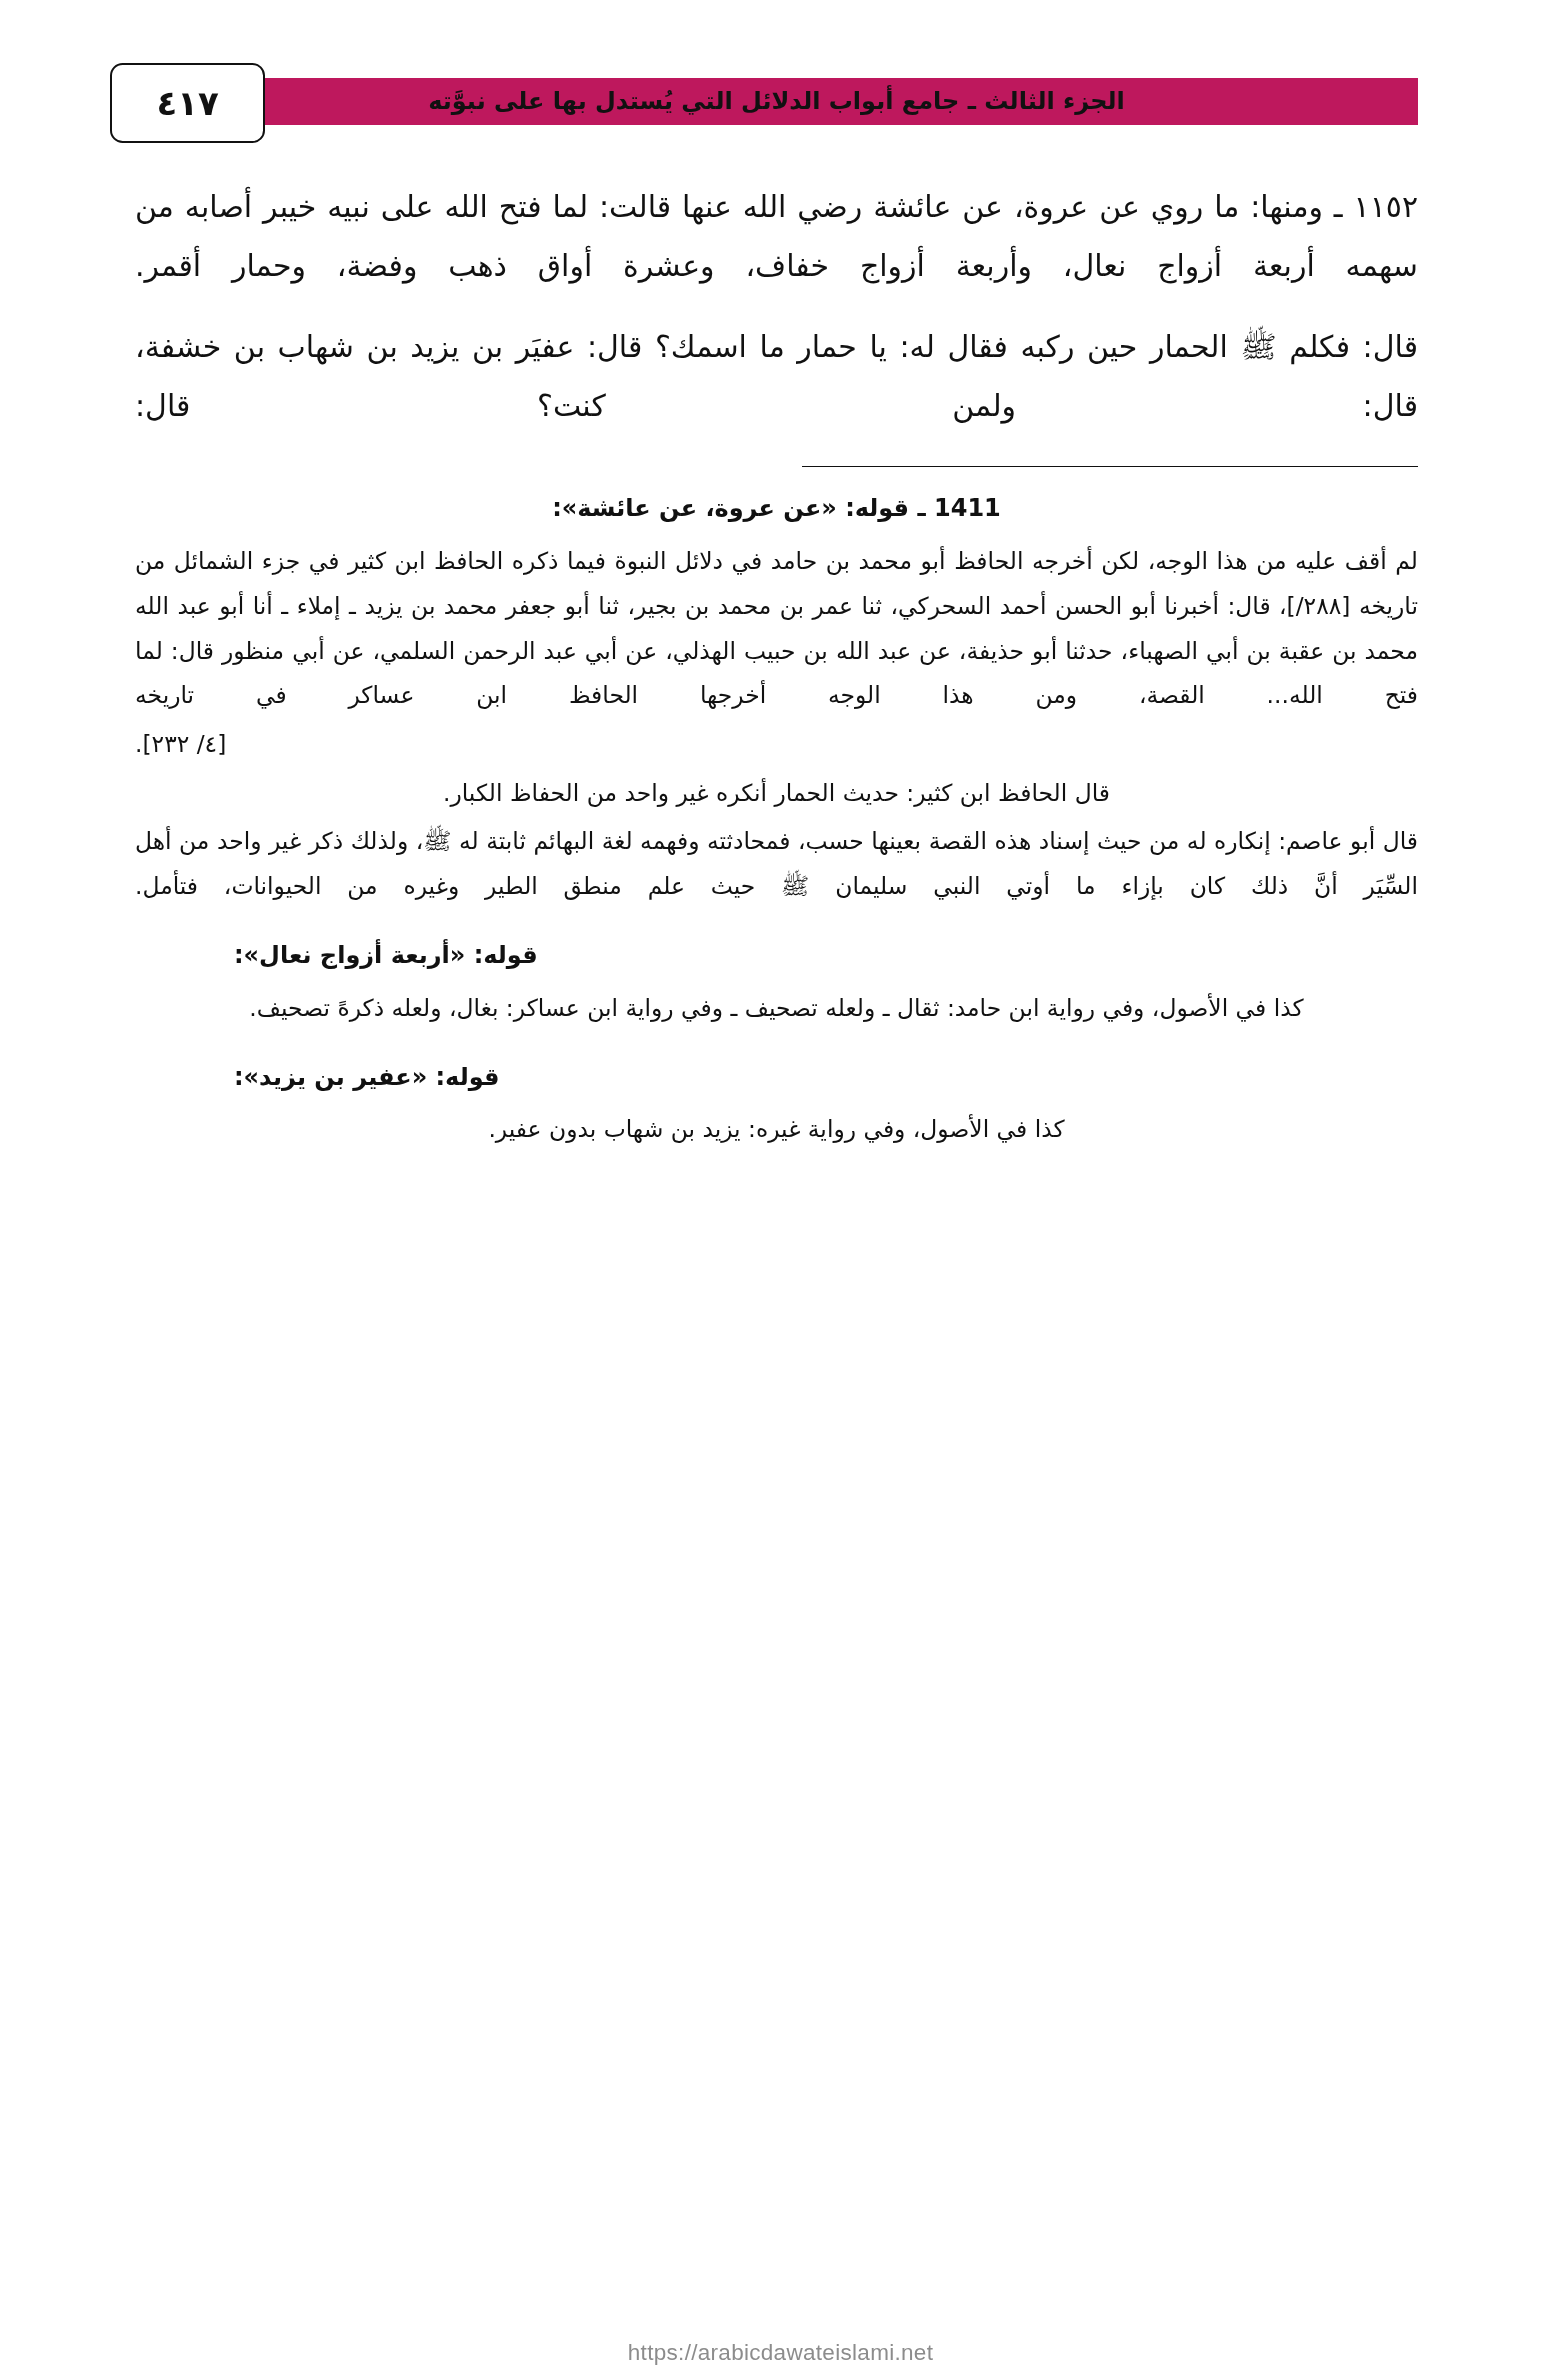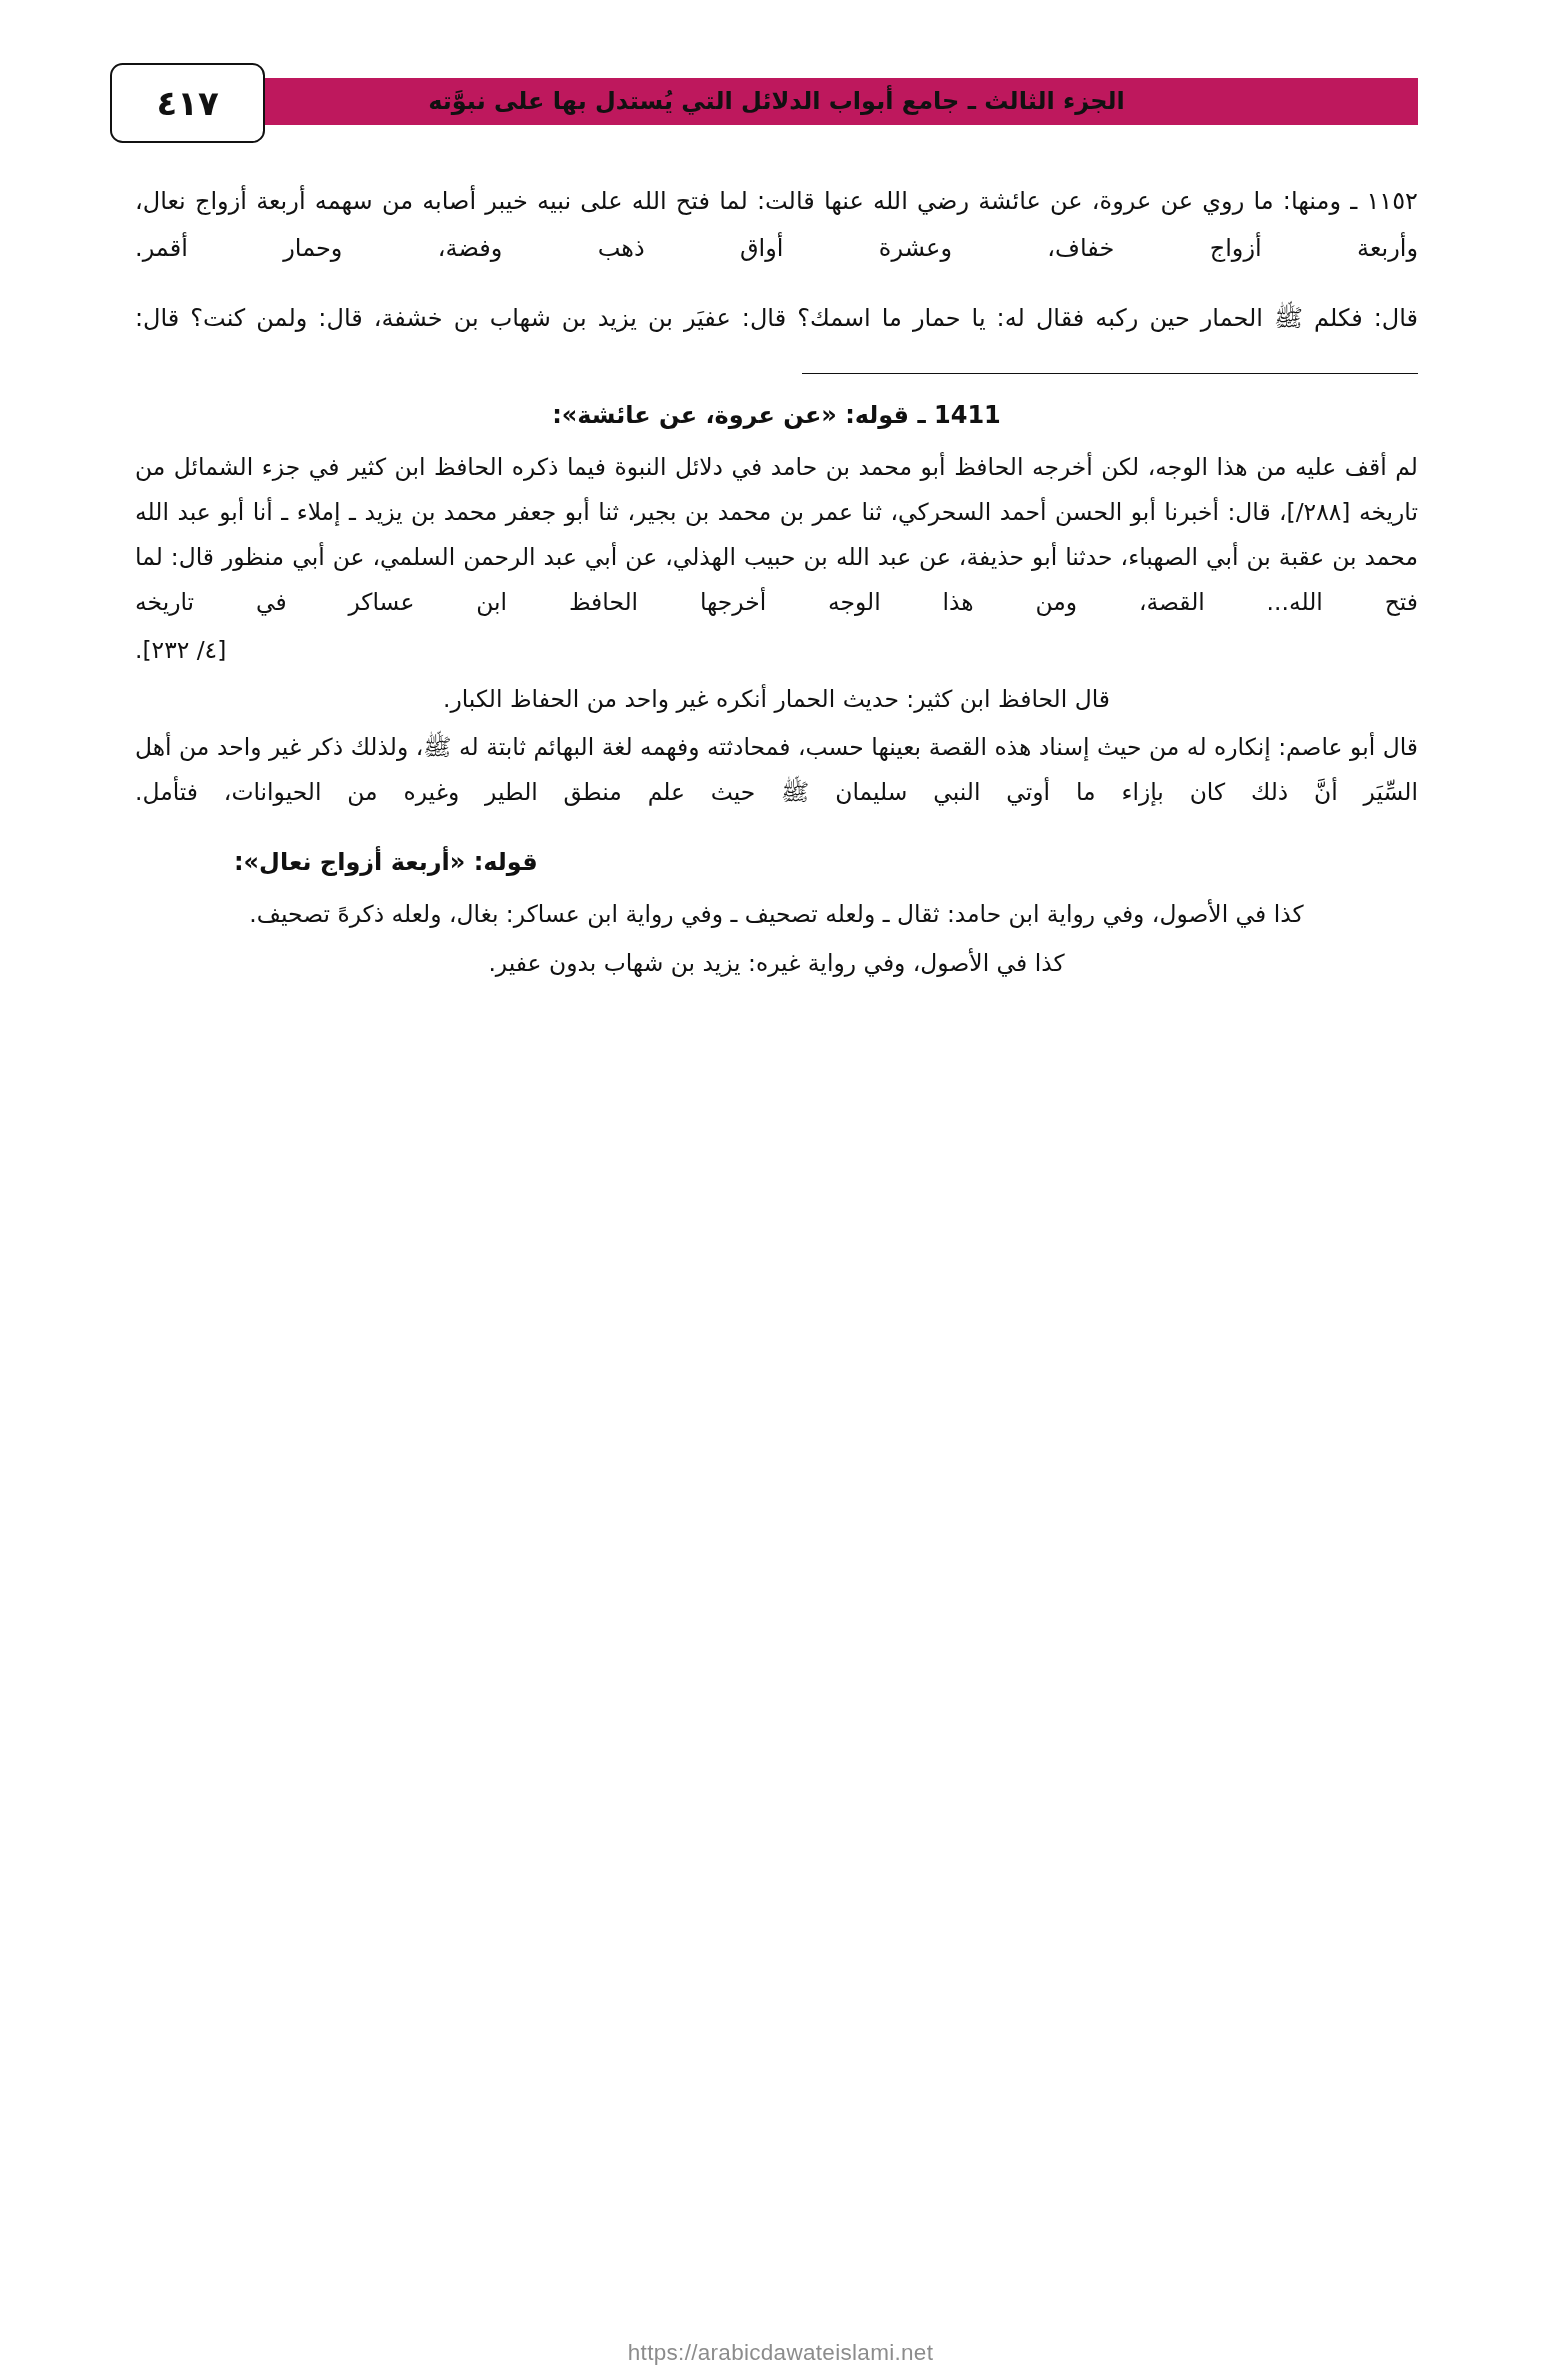--- a/index.html
+++ b/index.html
@@ -80,21 +80,21 @@
     right: 9px;
     bottom: 9px;
     border: 0px solid transparent;
   }
 
   
   .content {
     margin: 36px 135px 0 135px;
   }
   .main-text {
-    font-size: 24px;
+    font-size: 30px;
     line-height: 1.95;
     text-align: justify;
     text-align-last: justify;
     font-weight: 500;
   }
   .main-text p {
     margin: 0 0 5.4px 0;
     text-indent: 0;
   }
   .main-text p.indent {
@@ -189,20 +189,21 @@
       <p class="fn-head">1411 ـ قوله: «عن عروة، عن عائشة»:</p>
       <p>لم أقف عليه من هذا الوجه، لكن أخرجه الحافظ أبو محمد بن حامد في دلائل النبوة فيما ذكره الحافظ ابن كثير في جزء الشمائل من تاريخه [٢٨٨/]، قال: أخبرنا أبو الحسن أحمد السحركي، ثنا عمر بن محمد بن بجير، ثنا أبو جعفر محمد بن يزيد ـ إملاء ـ أنا أبو عبد الله محمد بن عقبة بن أبي الصهباء، حدثنا أبو حذيفة، عن عبد الله بن حبيب الهذلي، عن أبي عبد الرحمن السلمي، عن أبي منظور قال: لما فتح الله... القصة، ومن هذا الوجه أخرجها الحافظ ابن عساكر في تاريخه</p>
       <p class="fn-last-left">[٤/ ٢٣٢].</p>
 
       <p class="fn-block fn-last-center">قال الحافظ ابن كثير: حديث الحمار أنكره غير واحد من الحفاظ الكبار.</p>
       <p>قال أبو عاصم: إنكاره له من حيث إسناد هذه القصة بعينها حسب، فمحادثته وفهمه لغة البهائم ثابتة له ﷺ، ولذلك ذكر غير واحد من أهل السِّيَر أنَّ ذلك كان بإزاء ما أوتي النبي سليمان ﷺ حيث علم منطق الطير وغيره من الحيوانات، فتأمل.</p>
 
       <p class="fn-head-right">قوله: «أربعة أزواج نعال»:</p>
       <p class="fn-last-center">كذا في الأصول، وفي رواية ابن حامد: ثقال ـ ولعله تصحيف ـ وفي رواية ابن عساكر: بغال، ولعله ذكرهً تصحيف.</p>
 
+      <p class="fn-head-right">قوله: «عفير بن يزيد»:</p>
       <p class="fn-center">كذا في الأصول، وفي رواية غيره: يزيد بن شهاب بدون عفير.</p>
 
     </div>
   </div>
 
   <div class="watermark">https://arabicdawateislami.net</div>
 </div>
 
 
 </body></html>

